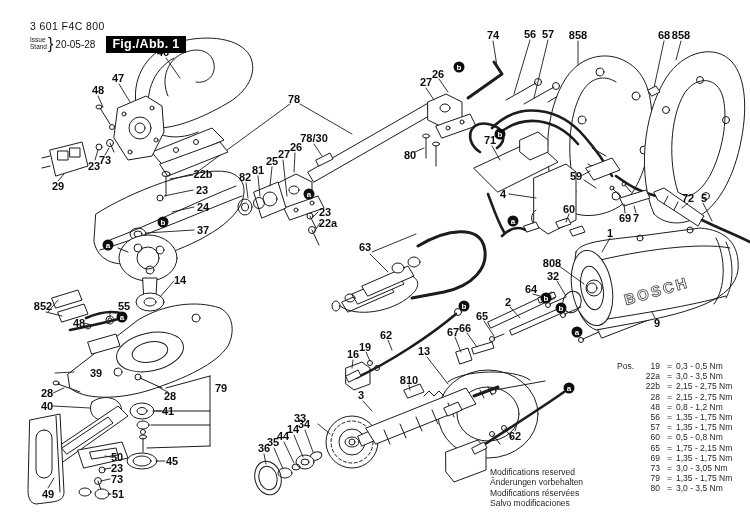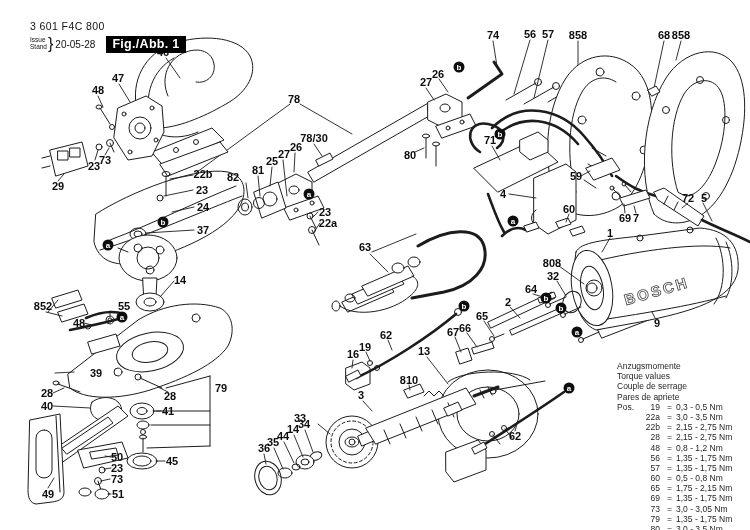--- a/index.html
+++ b/index.html
@@ -434,21 +434,21 @@
       <div class="part-label" style="left: 163px; top: 52px;">46</div>
       <div class="part-label" style="left: 118px; top: 78px;">47</div>
       <div class="part-label" style="left: 98px; top: 90px;">48</div>
       <div class="part-label" style="left: 105px; top: 160px;">73</div>
       <div class="part-label" style="left: 94px; top: 166px;">23</div>
       <div class="part-label" style="left: 58px; top: 186px;">29</div>
       <div class="part-label" style="left: 203px; top: 174px;">22b</div>
       <div class="part-label" style="left: 202px; top: 190px;">23</div>
       <div class="part-label" style="left: 203px; top: 207px;">24</div>
       <div class="part-label" style="left: 203px; top: 230px;">37</div>
-      <div class="part-label" style="left: 233px; top: 177px; text-align: right;">82</div>
+      <div class="part-label" style="left: 245px; top: 177px; text-align: right;">82</div>
       <div class="part-label" style="left: 258px; top: 170px;">81</div>
       <div class="part-label" style="left: 272px; top: 161px;">25</div>
       <div class="part-label" style="left: 284px; top: 154px;">27</div>
       <div class="part-label" style="left: 296px; top: 147px;">26</div>
       <div class="part-label" style="left: 314px; top: 138px;">78/30</div>
       <div class="part-label" style="left: 294px; top: 99px;">78</div>
       <div class="part-label" style="left: 325px; top: 212px;">23</div>
       <div class="part-label" style="left: 328px; top: 223px;">22a</div>
       <div class="part-label" style="left: 410px; top: 155px;">80</div>
       <div class="part-label" style="left: 426px; top: 82px;">27</div>
@@ -515,26 +515,20 @@
       <div class="marker" style="left: 513px; top: 221px;">a</div>
       <div class="marker" style="left: 464px; top: 306px;">b</div>
       <div class="marker" style="left: 546px; top: 298px;">b</div>
       <div class="marker" style="left: 561px; top: 308px;">b</div>
       <div class="marker" style="left: 577px; top: 332px;">a</div>
       <div class="marker" style="left: 569px; top: 388px;">a</div>
     </div>
 
   <div id="torque">
     <div>
-        <div>Anzugsmomente</div>
-        <div>Torque values</div>
-        <div>Couple de serrage</div>
-        <div>Pares de apriete</div>
-      </div>
-    <div>
         <div class="torque-row">
           <span>Pos.</span>
           <span class="t-pos">19</span>
           <span class="t-eq">=</span>
           <span>0,3 - 0,5 Nm</span>
         </div>
         <div class="torque-row">
           <span></span>
           <span class="t-pos">22a</span>
           <span class="t-eq">=</span>
@@ -602,14 +596,20 @@
         </div>
         <div class="torque-row">
           <span></span>
           <span class="t-pos">80</span>
           <span class="t-eq">=</span>
           <span>3,0 - 3,5 Nm</span>
         </div>
       </div>
   </div>
 
+  <div id="mods">
+      <div>Modifications reserved</div>
+      <div>Änderungen vorbehalten</div>
+      <div>Modifications réservées</div>
+      <div>Salvo modificaciones</div>
+    </div>
 
 </div>
 
 </body></html>

